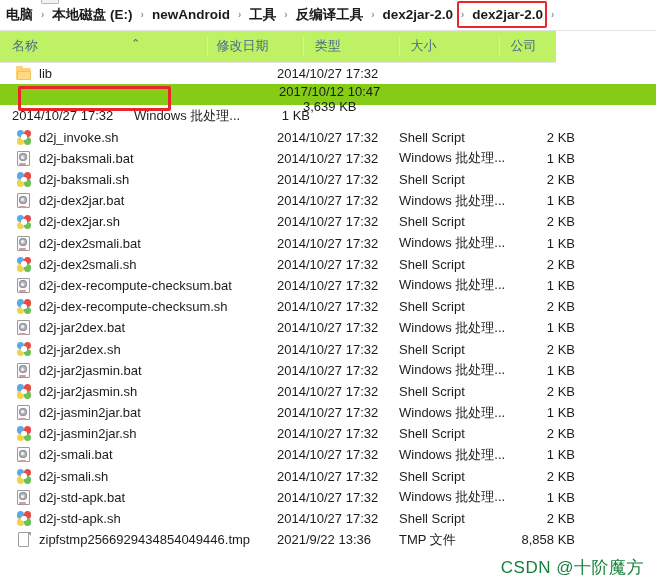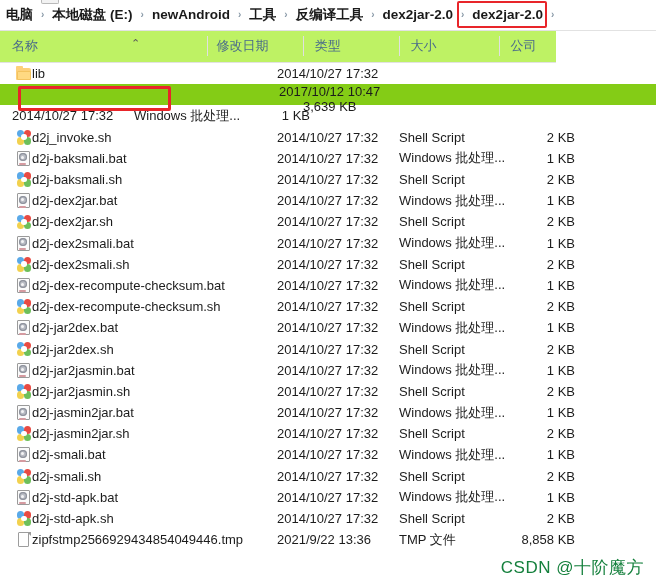--- a/index.html
+++ b/index.html
@@ -153,21 +153,21 @@
     padding-right: 10px;
     text-align: right;
     white-space: nowrap;
     color: #1c1c1c;
   }
   .cell-company {
     width: 71px;
     padding-left: 12px;
     white-space: nowrap;
   }
-  .namelabel { }
+  .namelabel { padding-left: 7px; }
 
   
   .ico {
     position: relative;
     width: 16px;
     height: 16px;
     flex: 0 0 16px;
     display: inline-block;
   }
   

